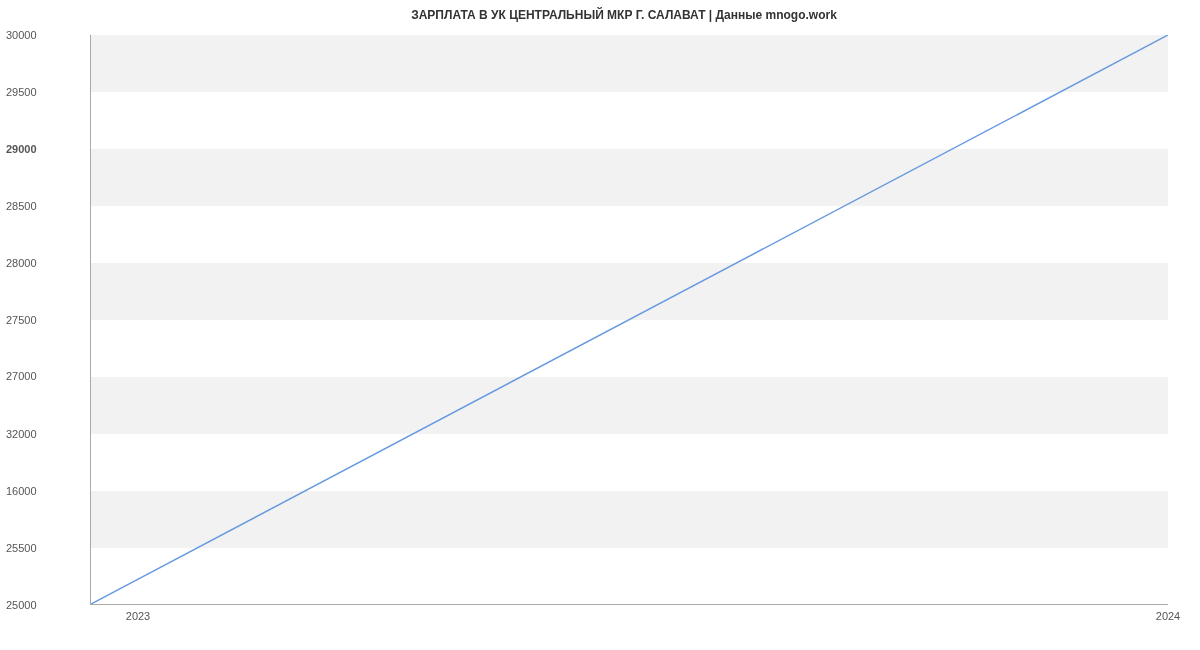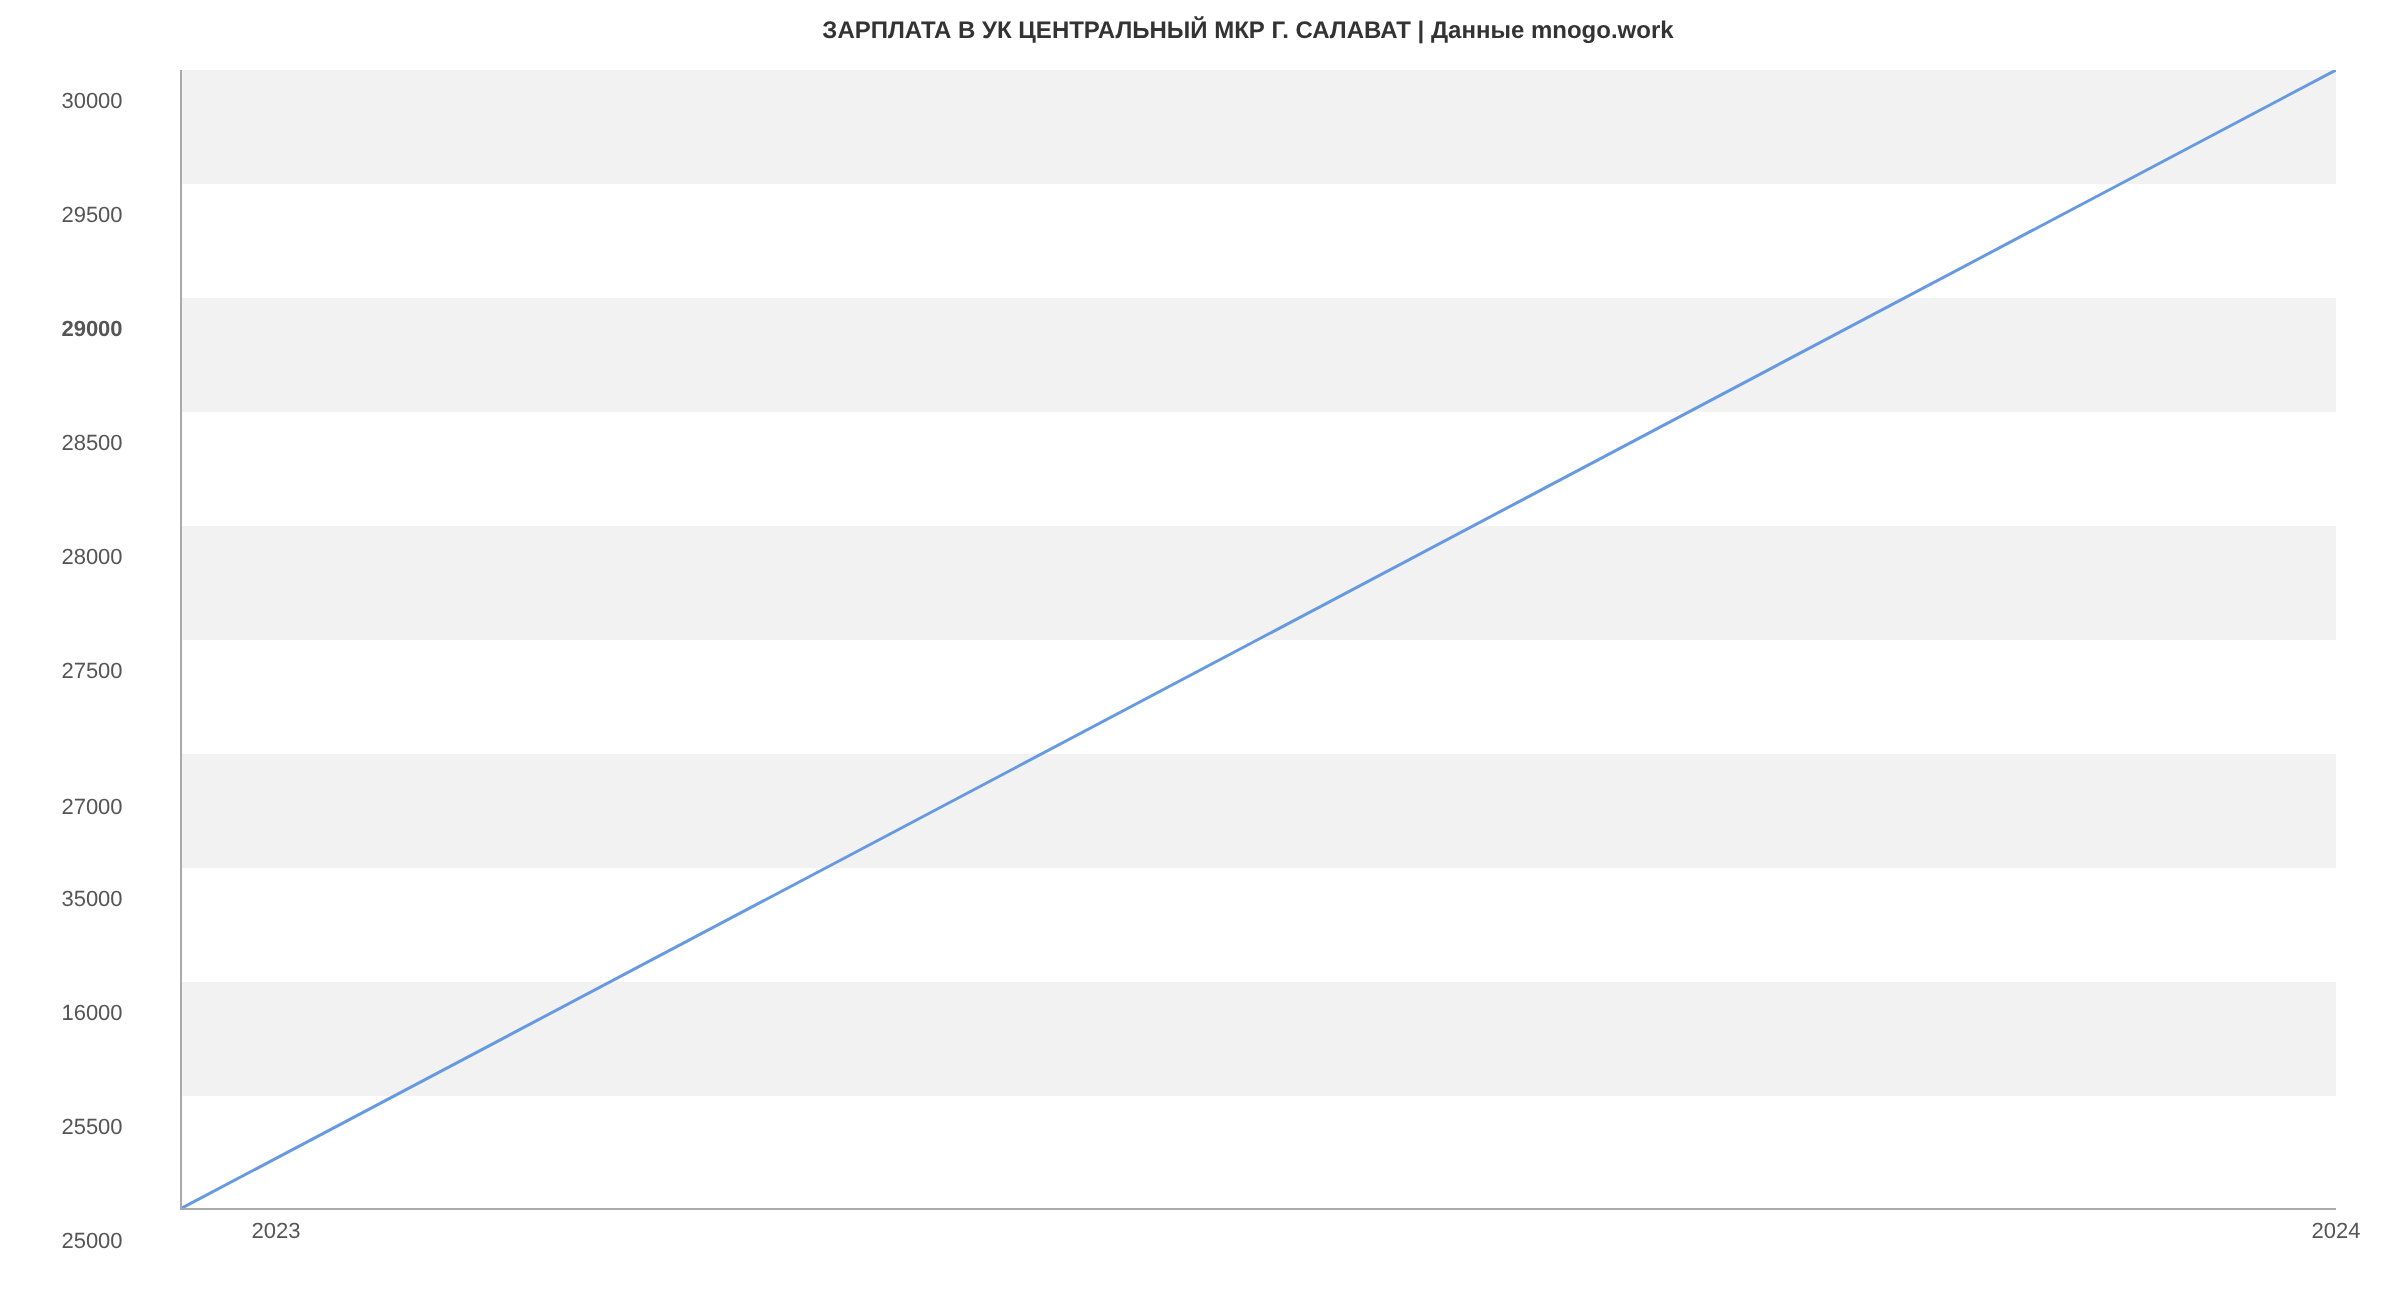--- a/index.html
+++ b/index.html
@@ -40,25 +40,24 @@
   .grid-band {
     position: absolute;
     left: 0;
     width: 100%;
     background: #f2f2f2;
   }
   .y-tick-label {
     position: absolute;
     right: 1114px;
     width: 80px;
-    text-align: center;
+    text-align: left;
     font-size: 11px;
     color: #555;
     transform: translateY(-50%);
-    margin-top: 16px;
   }
   .x-tick-label {
     position: absolute;
     top: 610px;
     font-size: 11px;
     color: #555;
     transform: translateX(-50%);
   }
   svg.line-layer {
     position: absolute;
@@ -83,22 +82,22 @@
 
     <svg class="line-layer" viewBox="0 0 1078 570" preserveAspectRatio="none">
       <polyline id="series-line" fill="none" stroke-width="1.5" points="0,570 1078,0" stroke="#6699e0"></polyline>
     </svg>
   </div>
 
   <div id="y-ticks">
       <div class="y-tick-label" style="top: 605px;">25000</div>
       <div class="y-tick-label" style="top: 548px;">25500</div>
       <div class="y-tick-label" style="top: 491px;">16000</div>
-      <div class="y-tick-label" style="top: 434px;">35000</div>
-      <div class="y-tick-label" style="top: 388px;">27000</div>
+      <div class="y-tick-label" style="top: 434px;">32000</div>
+      <div class="y-tick-label" style="top: 376px;">27000</div>
       <div class="y-tick-label" style="top: 320px;">27500</div>
       <div class="y-tick-label" style="top: 263px;">28000</div>
       <div class="y-tick-label" style="top: 206px;">28500</div>
       <div class="y-tick-label" style="top: 149px; font-weight: bold;">29000</div>
       <div class="y-tick-label" style="top: 92px;">29500</div>
       <div class="y-tick-label" style="top: 35px;">30000</div>
     </div>
 
   <div id="x-ticks">
       <div class="x-tick-label" style="left: 90px; margin-left: 48px;">2023</div>

